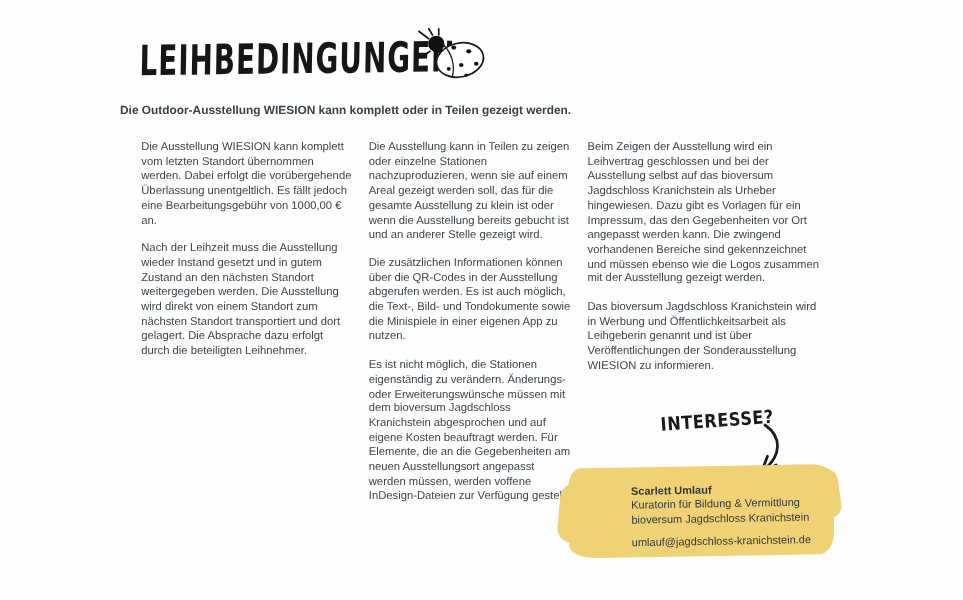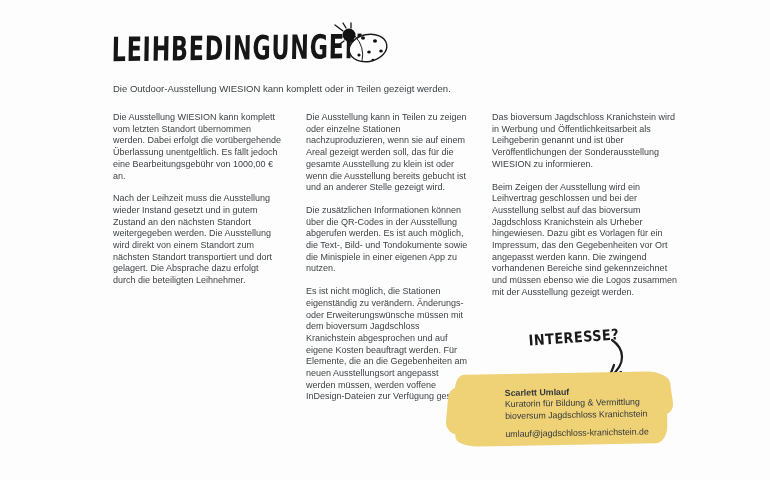--- a/index.html
+++ b/index.html
@@ -22,30 +22,30 @@
     letter-spacing:1px;
     color:#161616;
     transform:scale(0.72,1.08) skewX(-2deg) rotate(-0.5deg);
     transform-origin:left top;
     white-space:nowrap;
   }
   .ladybug{position:absolute;left:332px;top:22px;width:60px;height:48px;}
 
   
   .subtitle{
-    position:absolute;left:113px;top:83px;width:560px;
-    font-size:9.5px;font-weight:normal;color:#3a3f43;
+    position:absolute;left:96px;top:83px;width:560px;
+    font-size:9.5px;font-weight:bold;color:#3a3f43;
   }
 
   
   .columns{
     position:absolute;left:113px;top:112px;
     display:grid;
     grid-template-columns:170px 163px 188px;
-    column-gap:23px;
+    column-gap:12px;
   }
   .col p{
     margin:0 0 11px 0;
     font-size:9px;
     line-height:11.7px;
     color:#3e4347;
   }
   .col p:last-child{margin-bottom:0;}
 
   
@@ -124,22 +124,22 @@
     <div class="col">
       <p>Die Ausstellung WIESION kann komplett vom letzten Standort übernommen werden. Dabei erfolgt die vorübergehende Überlassung unentgeltlich. Es fällt jedoch eine Bearbeitungsgebühr von 1000,00 € an.</p>
       <p>Nach der Leihzeit muss die Ausstellung wieder Instand gesetzt und in gutem Zustand an den nächsten Standort weitergegeben werden. Die Ausstellung wird direkt von einem Standort zum nächsten Standort transportiert und dort gelagert. Die Absprache dazu erfolgt durch die beteiligten Leihnehmer.</p>
     </div>
     <div class="col">
       <p>Die Ausstellung kann in Teilen zu zeigen oder einzelne Stationen nachzuproduzieren, wenn sie auf einem Areal gezeigt werden soll, das für die gesamte Ausstellung zu klein ist oder wenn die Ausstellung bereits gebucht ist und an anderer Stelle gezeigt wird.</p>
       <p>Die zusätzlichen Informationen können über die QR-Codes in der Ausstellung abgerufen werden. Es ist auch möglich, die Text-, Bild- und Tondokumente sowie die Minispiele in einer eigenen App zu nutzen.</p>
       <p>Es ist nicht möglich, die Stationen eigenständig zu verändern. Änderungs- oder Erweiterungswünsche müssen mit dem bioversum Jagdschloss Kranichstein abgesprochen und auf eigene Kosten beauftragt werden. Für Elemente, die an die Gegebenheiten am neuen Ausstellungsort angepasst werden müssen, werden voffene InDesign-Dateien zur Verfügung gestellt.</p>
     </div>
     <div class="col">
+      <p>Beim Zeigen der Ausstellung wird ein Leihvertrag geschlossen und bei der Ausstellung selbst auf das bioversum Jagdschloss Kranichstein als Urheber hingewiesen. Dazu gibt es Vorlagen für ein Impressum, das den Gegebenheiten vor Ort angepasst werden kann. Die zwingend vorhandenen Bereiche sind gekennzeichnet und müssen ebenso wie die Logos zusammen mit der Ausstellung gezeigt werden.</p>
       <p>Das bioversum Jagdschloss Kranichstein wird in Werbung und Öffentlichkeitsarbeit als Leihgeberin genannt und ist über Veröffentlichungen der Sonderausstellung WIESION zu informieren.</p>
-      <p>Beim Zeigen der Ausstellung wird ein Leihvertrag geschlossen und bei der Ausstellung selbst auf das bioversum Jagdschloss Kranichstein als Urheber hingewiesen. Dazu gibt es Vorlagen für ein Impressum, das den Gegebenheiten vor Ort angepasst werden kann. Die zwingend vorhandenen Bereiche sind gekennzeichnet und müssen ebenso wie die Logos zusammen mit der Ausstellung gezeigt werden.</p>
     </div>
   </div>
 
   <div class="interest-label">INTERESSE?</div>
 
   <svg class="interest-arrow" viewBox="0 0 32 52" aria-hidden="true">
     <path d="M14 4 C27 13 28 28 13 40" fill="none" stroke="#1d1d1d" stroke-width="2.2" stroke-linecap="round"></path>
     <path d="M23 36 L11 42 L16 29" fill="none" stroke="#1d1d1d" stroke-width="2.2" stroke-linecap="round" stroke-linejoin="round"></path>
   </svg>
 

